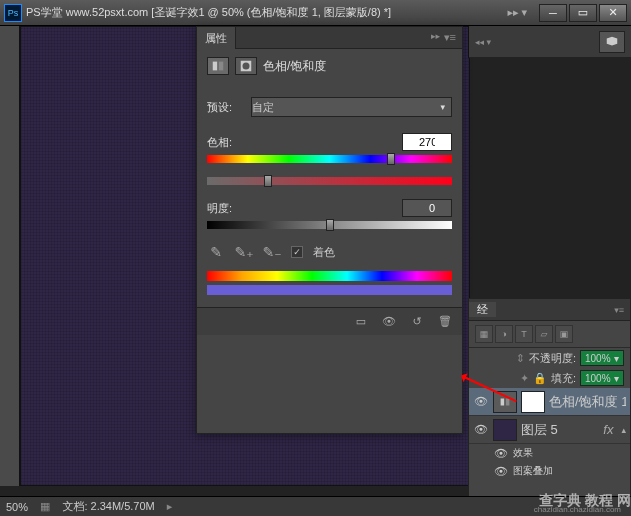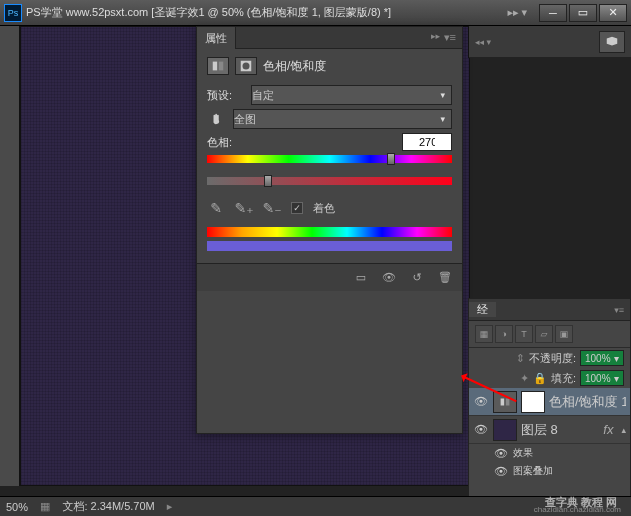--- a/index.html
+++ b/index.html
@@ -14,25 +14,25 @@
 
 .canvas-area { position: absolute; top: 26px; left: 20px; width: 450px; height: 460px; background: #2f2646; background-image: repeating-linear-gradient(0deg, rgba(0,0,0,0.12) 0 1px, transparent 1px 3px), repeating-linear-gradient(90deg, rgba(0,0,0,0.12) 0 1px, transparent 1px 3px); border: 1px solid #111; }
 
 .left-toolbar { position: absolute; top: 26px; left: 0; width: 20px; height: 460px; background: #4a4a4a; border-right: 1px solid #111; }
 
 .properties-panel { position: absolute; top: 26px; left: 196px; width: 267px; height: 408px; background: #454545; border: 1px solid #222; box-shadow: 0 2px 8px rgba(0,0,0,0.4); }
 .panel-tab-bar { height: 22px; background: #383838; display: flex; align-items: center; border-bottom: 1px solid #222; }
 .panel-tab { padding: 0 8px; height: 22px; line-height: 22px; background: #454545; color: #ddd; font-size: 11px; border-right: 1px solid #222; }
 .panel-menu { margin-left: auto; padding: 0 6px; display: flex; gap: 4px; }
 .panel-body { padding: 8px 10px; }
-.panel-header { display: flex; align-items: center; gap: 6px; margin-bottom: 10px; }
+.panel-header { display: flex; align-items: center; gap: 6px; margin-bottom: 22px; }
 .hdr-icon { width: 22px; height: 18px; background: #5a5a5a; border: 1px solid #222; display: flex; align-items: center; justify-content: center; }
 .hdr-icon.active { background: #6a6a6a; }
 
-.row { display: flex; align-items: center; margin-bottom: 4px; gap: 6px; }
+.row { display: flex; align-items: center; margin-bottom: 16px; gap: 6px; }
 .row-label { width: 38px; color: #ddd; }
 .dropdown { flex: 1; height: 20px; background: #555; border: 1px solid #222; display: flex; align-items: center; padding: 0 0; position: relative; }
 .dropdown::after { content: "▾"; position: absolute; right: 6px; color: #ddd; font-size: 9px; }
 .hand-icon { width: 20px; height: 20px; display: flex; align-items: center; justify-content: center; }
 
 .slider-block { margin-bottom: 14px; }
 .slider-row { display: flex; align-items: center; justify-content: space-between; margin-bottom: 4px; }
 .slider-label { color: #ddd; }
 .slider-input { width: 50px; height: 18px; background: #fff; border: 1px solid #222; color: #000; font-size: 11px; text-align: right; padding: 0 16px; }
 .slider-input.gray { background: #555; color: #fff; }
@@ -77,21 +77,21 @@
 .layer-thumb { width: 24px; height: 22px; background: #333; border: 1px solid #222; display: flex; align-items: center; justify-content: center; font-size: 8px; }
 .layer-thumb.adj { background: #5a5a5a; }
 .layer-thumb.mask { background: #fff; }
 .layer-name { flex: 1; font-size: 13px; overflow: hidden; white-space: nowrap; }
 .fx-badge { font-size: 13px; color: #aaa; font-style: italic; padding-right: 4px; }
 
 .sub-row { display: flex; align-items: center; height: 18px; padding-left: 24px; gap: 4px; font-size: 10px; color: #ccc; }
 
 .status-bar { position: absolute; bottom: 0; left: 0; right: 0; height: 20px; background: #383838; border-top: 1px solid #000; display: flex; align-items: center; padding: 0 6px; gap: 12px; font-size: 11px; color: #ccc; }
 
-.watermark { position: absolute; bottom: 6px; right: 14px; font-size: 11px; color: rgba(255,255,255,0.6); font-weight: bold; z-index: 50; }
+.watermark { position: absolute; bottom: 6px; right: 0; font-size: 14px; color: rgba(255,255,255,0.6); font-weight: bold; z-index: 50; }
 .watermark-sub { position: absolute; bottom: 2px; right: 10px; font-size: 8px; color: rgba(255,255,255,0.4); z-index: 50; }
 
 svg { width: 14px; height: 14px; }
 </style>
 </head>
 <body>
 
 <div class="title-bar">
   <div class="ps-icon">
       <span>Ps</span>
@@ -136,47 +136,46 @@
       <span style="color:#ddd;font-size:12px;">色相/饱和度</span>
     </div>
 
     <div class="row">
       <span class="row-label">预设:</span>
       <div class="dropdown">
           <span>自定</span>
         </div>
     </div>
 
-    <div class="row">
-      <div class="hand-icon">
-        <svg viewBox="0 0 16 16">
-            <path d="M4 8 v-4 a1 1 0 0 1 2 0 v3 v-4 a1 1 0 0 1 2 0 v4 v-3 a1 1 0 0 1 2 0 v5 a3 3 0 0 1 -6 3 z" fill="#ccc"></path>
-          </svg>
-      </div>
-      <div class="dropdown">
-          <span>全图</span>
-        </div>
-    </div>
 
     <div class="slider-block">
       <div class="slider-row">
         <span class="slider-label">色相:</span>
         <input class="slider-input" value="270" style="">
       </div>
       <div class="slider-track hue">
         <div class="slider-thumb" style="left:75%"></div>
       </div>
     </div>
 
     <div class="slider-block">
       <div class="slider-track sat">
         <div class="slider-thumb" style="left:25%"></div>
       </div>
     </div>
 
+    <div class="slider-block">
+      <div class="slider-row">
+        <span class="slider-label">明度:</span>
+        <input class="slider-input gray" value="0" style="">
+      </div>
+      <div class="slider-track lgt">
+        <div class="slider-thumb" style="left:50%"></div>
+      </div>
+    </div>
 
     <div class="eyedrops">
       <div class="eyedrop">✎</div>
       <div class="eyedrop">✎₊</div>
       <div class="eyedrop">✎₋</div>
       <div class="checkbox">
           <span>✓</span>
         </div>
       <span>着色</span>
     </div>
@@ -248,21 +247,21 @@
             <rect x="3" y="4" width="4" height="8" fill="#ccc"></rect>
             <rect x="9" y="4" width="4" height="8" fill="#888"></rect>
           </svg>
       </div>
       <div class="layer-thumb mask"></div>
       <div class="layer-name">色相/饱和度 1</div>
     </div>
     <div class="layer-row">
       <div class="eye-icon">👁</div>
       <div class="layer-thumb" style="background:#2f2646;"></div>
-      <div class="layer-name">图层 8</div>
+      <div class="layer-name">图层 5</div>
       <div class="fx-badge">fx</div>
       <span style="color:#aaa;font-size:9px;">▴</span>
     </div>
     <div class="sub-row">
       <div class="eye-icon">👁</div>
       <span>效果</span>
     </div>
     <div class="sub-row">
       <div class="eye-icon">👁</div>
       <span>图案叠加</span>

